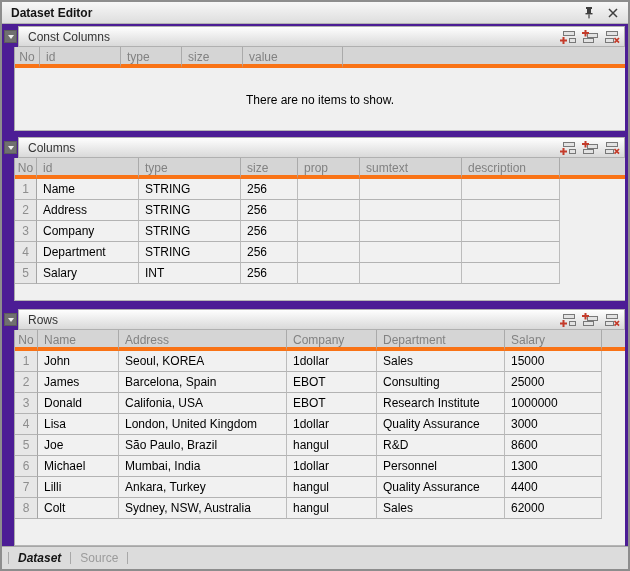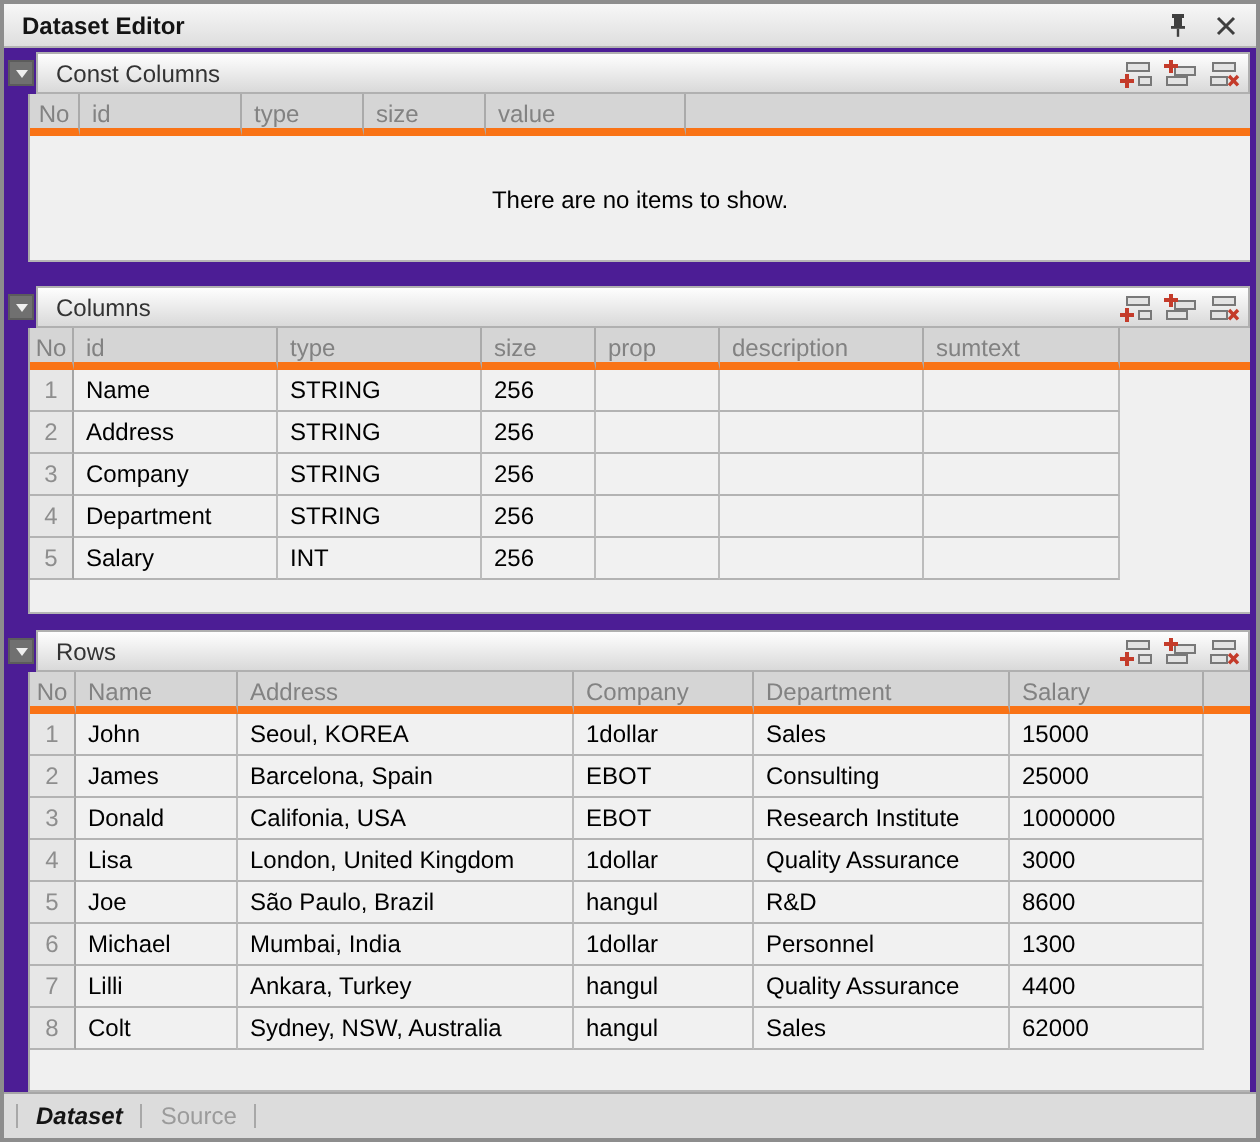--- a/index.html
+++ b/index.html
@@ -18,21 +18,21 @@
     background:linear-gradient(#f7f7f7,#dedede);
     border-bottom:1px solid #b2b2b2; padding:0 8px 0 9px;
   }
   .title { font-size:12px; font-weight:bold; color:#141414; }
   .titlebar-icons { margin-left:auto; display:flex; gap:9px; align-items:center; }
   .tb-btn { background:none; border:none; width:15px; height:15px; padding:0;
             display:flex; align-items:center; justify-content:center; cursor:default; }
 
   
   .band-row { display:flex; align-items:center; height:21px; margin:2px 3px 0 2px; gap:1px; }
-  .band-row.gap6 { margin-top:12px; }
+  .band-row.gap6 { margin-top:6px; }
   .band-row.gap8 { margin-top:8px; }
   .collapse-btn { flex:0 0 13px; width:13px; height:13px; background:#707070;
                   border:1px solid #5c5c5c; display:flex; align-items:center;
                   justify-content:center; padding:0; }
   .collapse-btn .arr { width:0; height:0; border-left:3px solid transparent;
                        border-right:3px solid transparent; border-top:4px solid #efefef; }
   .band { flex:1; height:21px; background:linear-gradient(#fefefe,#d9d9d9);
           border:1px solid #b0b0b0; display:flex; align-items:center; padding:0 3px 0 9px; }
   .band-title { font-size:12px; color:#333333; }
   .band-icons { margin-left:auto; display:flex; gap:4px; }
@@ -180,22 +180,22 @@
       </span>
     </div>
   </div>
   <div class="body cols-body">
     <div class="grid cols-grid">
         <div class="th num-h">No</div>
         <div class="th">id</div>
         <div class="th">type</div>
         <div class="th">size</div>
         <div class="th">prop</div>
+        <div class="th">sumtext</div>
         <div class="th">description</div>
-        <div class="th">sumtext</div>
         <div class="th ghost-h"></div>
         <div class="td rownum">1</div>
         <div class="td">Name</div>
         <div class="td">STRING</div>
         <div class="td">256</div>
         <div class="td"></div>
         <div class="td"></div>
         <div class="td"></div>
         <div class="td ghost"></div>
         <div class="td rownum">2</div>

